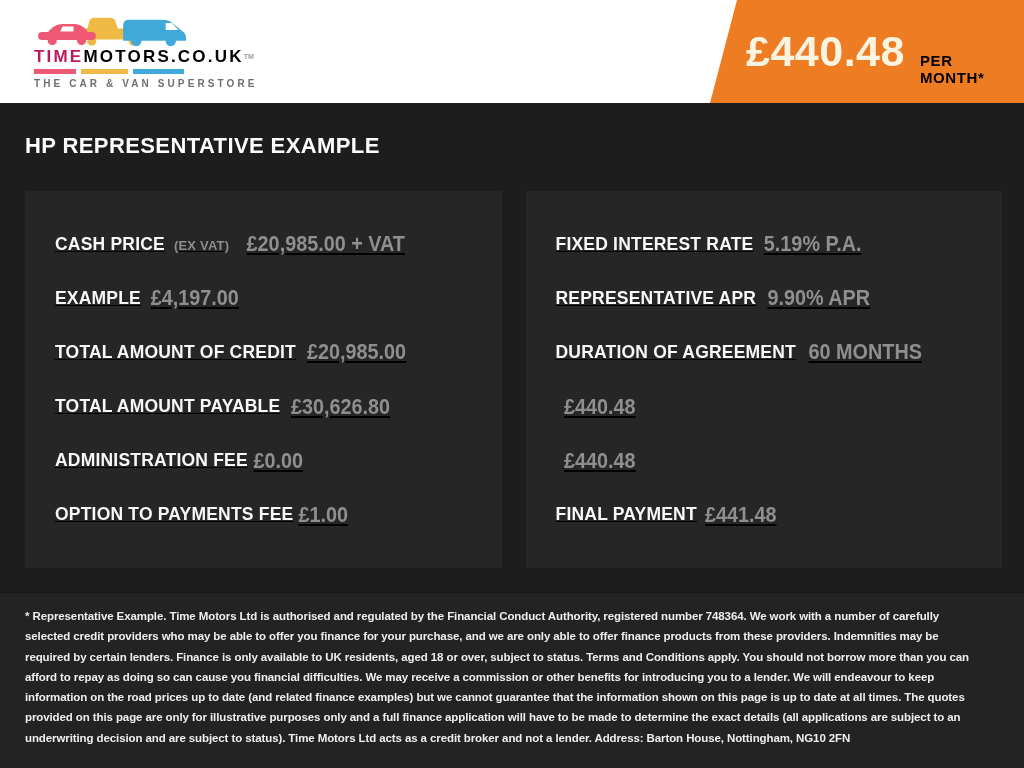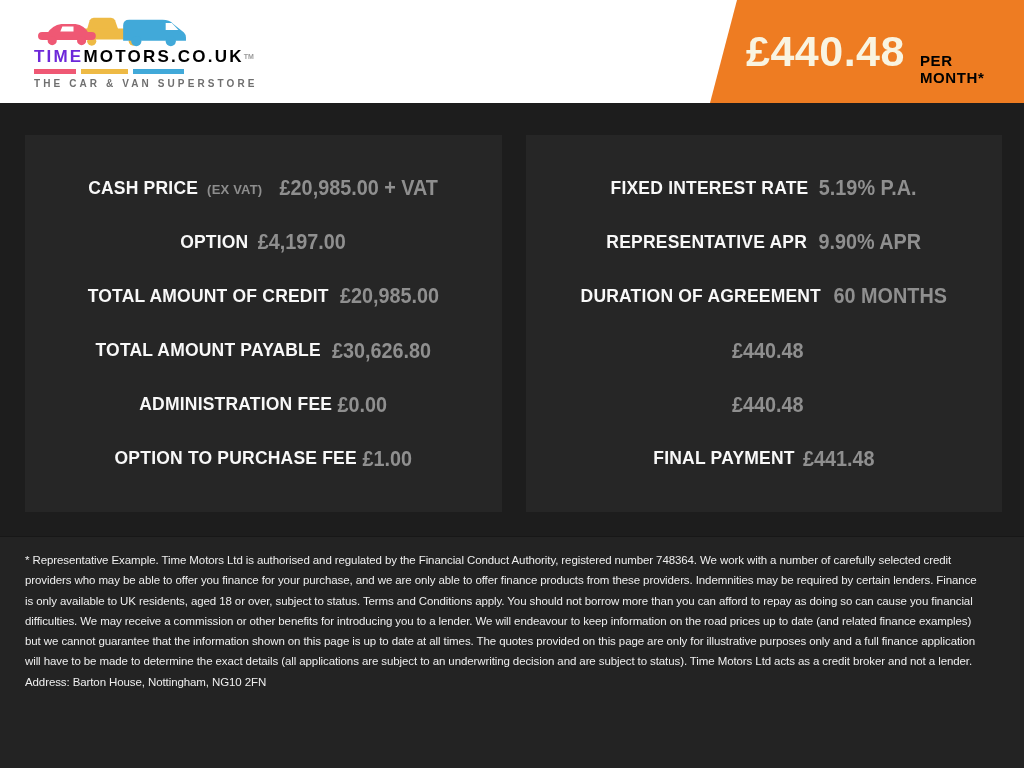--- a/index.html
+++ b/index.html
@@ -5,21 +5,21 @@
   * { margin:0; padding:0; box-sizing:border-box; }
   html,body { width:1024px; height:768px; overflow:hidden; background:#1d1d1d;
               font-family:"Liberation Sans", sans-serif; }
   .page { width:1024px; height:768px; display:flex; flex-direction:column; }
 
   
   .header { position:relative; height:103px; background:#ffffff; flex:0 0 103px; }
   .logo { position:absolute; left:34px; top:14px; width:170px; cursor:pointer; }
   .logo-cars { display:block; margin-left:2px; }
   .brand-line { font-size:17px; font-weight:bold; letter-spacing:2.2px; line-height:17px; white-space:nowrap; }
-  .brand-time { color:#6d28d9;margin-top:48px; }
+  .brand-time { color:#be185d;margin-top:48px; }
   .brand-rest { color:#000000; }
   .brand-tm { font-size:7px; color:#9a9a9a; vertical-align:top; letter-spacing:0; }
   .brand-bars { display:flex; gap:5px; margin-top:4px; }
   .bar { height:5px; }
   .bar-pink { width:42px; background:#ef5874; }
   .bar-yellow { width:47px; background:#eebа45; background:#eeba45; }
   .bar-blue { width:51px; background:#41a9d9; }
   .tagline { margin-top:4px; font-size:10px; font-weight:bold; letter-spacing:3.1px;
              color:#6f6f6f; white-space:nowrap; }
 
@@ -29,30 +29,30 @@
   .banner-amount { font-size:43px; font-weight:bold; color:#f9f4e1; letter-spacing:0.5px; line-height:103px; }
   .banner-suffix { font-size:15px; font-weight:bold; color:#000000; letter-spacing:0.6px; margin-left:15px; }
 
   
   .body { background:#1d1d1d; flex:1; display:flex; flex-direction:column; }
   .section-title { margin:30px 0 0 25px; font-size:22px; line-height:26px; font-weight:bold;
                    color:#fdfdfd; letter-spacing:0.4px; }
   .panels { display:flex; gap:24px; margin:32px 22px 0 25px; }
   .panel { flex:1; background:#262626; height:377px; padding:26px 30px;
            display:flex; flex-direction:column; }
-  .row { flex:1; display:flex; justify-content:center; align-items:center; }
+  .row { flex:1; display:flex; justify-content:flex-start; align-items:center;text-decoration:underline; }
   .row-label { font-size:17.5px; font-weight:bold; color:#f8f8f8; letter-spacing:0.2px; white-space:nowrap; }
   .row-note { font-size:13px; font-weight:bold; color:#8d8d8d; margin-left:9px; letter-spacing:0.2px; }
   .row-value { font-size:22px; font-weight:bold; color:#8f8f8f; white-space:nowrap;
                display:inline-block; transform:scaleX(0.9); transform-origin:right center; }
 
   
   .footer { margin-top:24px; flex:1; background:#232323; border-top:1px solid #171717;
             padding:13px 25px 0 25px; }
-  .disclaimer { max-width:960px; font-size:11.5px; font-weight:normal; color:#eeeeee;
+  .disclaimer { max-width:960px; font-size:11.5px; font-weight:bold; color:#eeeeee;
                 line-height:20.3px; letter-spacing:-0.1px; }
 </style>
 </head>
 <body>
 
 <div class="page">
 
   <div class="header">
 
     <div class="logo">
@@ -90,46 +90,47 @@
     </div>
 
     <div class="banner">
       <span class="banner-amount">£440.48</span>
       <span class="banner-suffix">PER MONTH*</span>
     </div>
   </div>
 
   <div class="body">
 
+    <div class="section-title">HP REPRESENTATIVE EXAMPLE</div>
 
     <div class="panels">
 
       <div class="panel">
         <div class="row">
           <span class="row-label"><span>CASH PRICE</span><span class="row-note">(EX VAT)</span></span>
           <span class="row-value">£20,985.00 + VAT</span>
         </div>
         <div class="row">
-          <span class="row-label">OPTION</span>
+          <span class="row-label">EXAMPLE</span>
           <span class="row-value">£4,197.00</span>
         </div>
         <div class="row">
           <span class="row-label">TOTAL AMOUNT OF CREDIT</span>
           <span class="row-value">£20,985.00</span>
         </div>
         <div class="row">
           <span class="row-label">TOTAL AMOUNT PAYABLE</span>
           <span class="row-value">£30,626.80</span>
         </div>
         <div class="row">
           <span class="row-label">ADMINISTRATION FEE</span>
           <span class="row-value">£0.00</span>
         </div>
         <div class="row">
-          <span class="row-label">OPTION TO PURCHASE FEE</span>
+          <span class="row-label">OPTION TO PAYMENTS FEE</span>
           <span class="row-value">£1.00</span>
         </div>
       </div>
 
       <div class="panel">
         <div class="row">
           <span class="row-label">FIXED INTEREST RATE</span>
           <span class="row-value">5.19% P.A.</span>
         </div>
         <div class="row">

